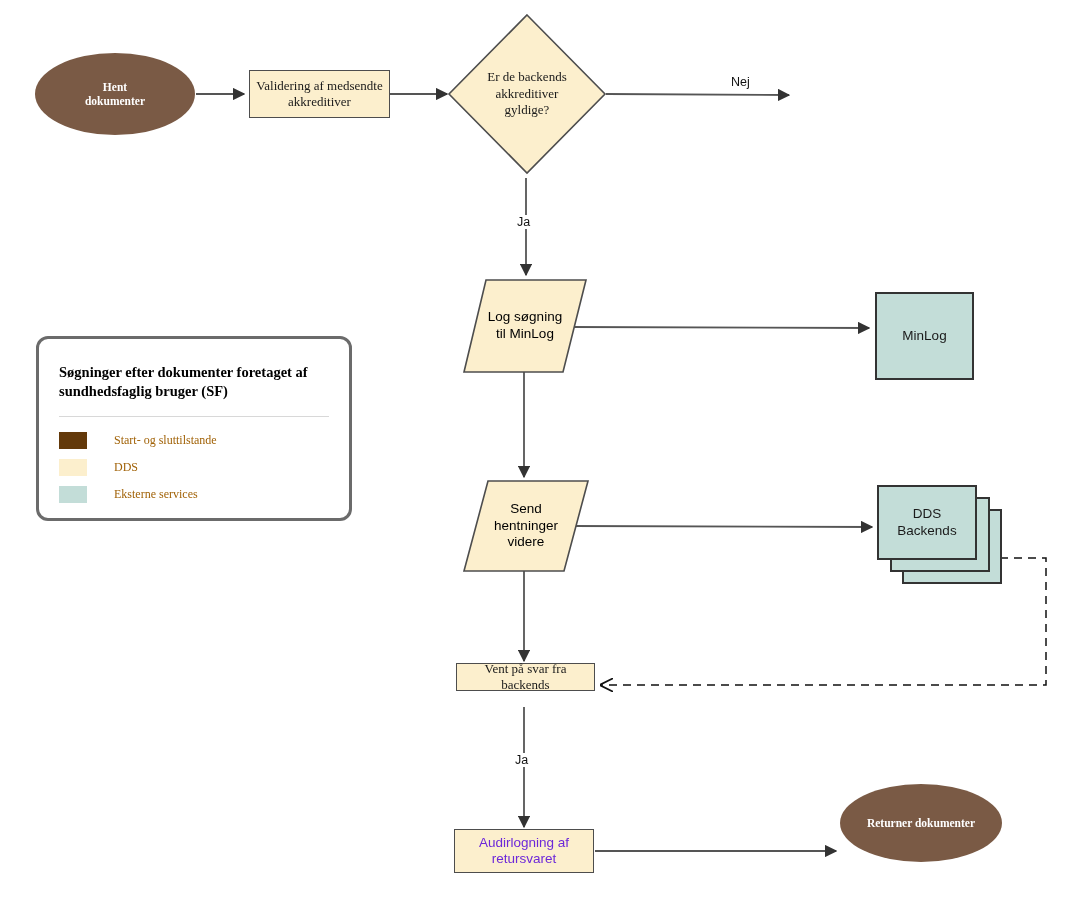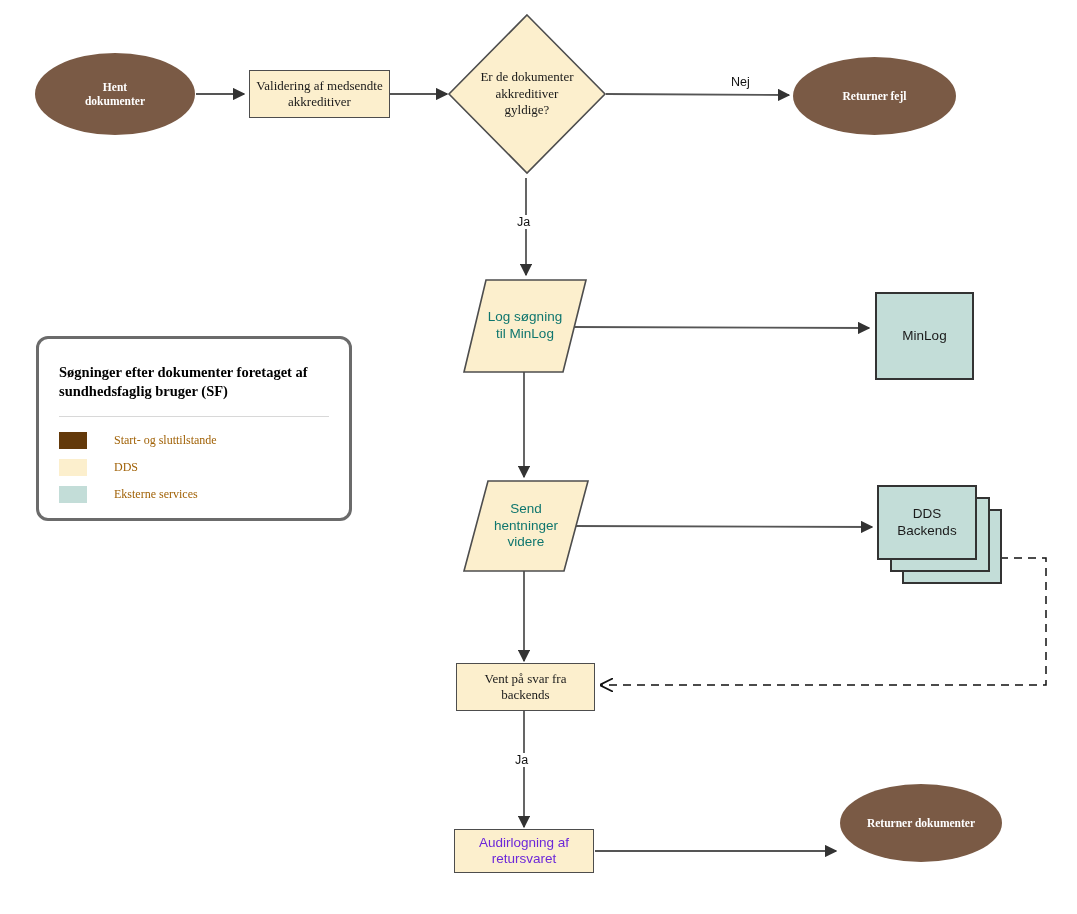--- a/index.html
+++ b/index.html
@@ -72,21 +72,21 @@
   .svc-ghost { }
 
   
   .para-wrap { position: absolute; }
   .para-text {
     position: absolute;
     left: 0; top: 0; right: 0; bottom: 0;
     display: flex; align-items: center; justify-content: center;
     font-family: "Liberation Sans", sans-serif;
     font-size: 13.5px;
-    color: #0f766e;
+    color: #000000;
     text-align: center;
     line-height: 1.25;
     white-space: pre-line;
   }
 
   
   .diamond-wrap { position: absolute; }
   .diamond-text {
     position: absolute;
     left: 0; top: 0; right: 0; bottom: 0;
@@ -196,28 +196,25 @@
 
   <div class="node rect rect-serif" style="left:249px; top:70px; width:141px; height:48px; background:#fcefcd;">
     <span class="node-label">Validering af medsendte
 akkreditiver</span>
   </div>
 
   <div class="diamond-wrap" style="left:448px; top:14px; width:158px; height:160px;">
     <svg width="158" height="160" style="position:absolute;left:0;top:0;overflow:visible;">
       <polygon points="79,1 157,80 79,159 1,80" fill="#fcefcd" stroke="#4d4d4d" stroke-width="1.6"></polygon>
     </svg>
-    <div class="diamond-text">Er de dokumenter
+    <div class="diamond-text">Er de backends
 akkreditiver
 gyldige?</div>
   </div>
 
-  <div class="node ellipse" style="left:793px; top:57px; width:163px; height:78px; background:#7a5a45;">
-    <span class="node-label">Returner fejl</span>
-  </div>
 
   <div class="para-wrap" style="left:462px; top:278px; width:126px; height:96px;">
     <svg width="126" height="96" style="position:absolute;left:0;top:0;overflow:visible;">
       <polygon points="24,2 124,2 101,94 2,94" fill="#fcefcd" stroke="#4d4d4d" stroke-width="1.6"></polygon>
     </svg>
     <div class="para-text">Log søgning
 til MinLog</div>
   </div>
 
   <div class="node svc" style="left:875px; top:292px; width:99px; height:88px; background:#c3ddd8;">
@@ -235,21 +232,21 @@
 
   <div style="position:absolute; left:877px; top:485px; width:126px; height:118px;">
     <div class="svc svc-ghost" style="position:absolute; left:25px; top:24px; width:100px; height:75px; background:#c3ddd8;"></div>
     <div class="svc svc-ghost" style="position:absolute; left:13px; top:12px; width:100px; height:75px; background:#c3ddd8;"></div>
     <div class="node svc" style="left:0px; top:0px; width:100px; height:75px; background:#c3ddd8;">
       <span class="node-label">DDS
 Backends</span>
     </div>
   </div>
 
-  <div class="node rect rect-serif" style="left:456px; top:663px; width:139px; height:48px; background:#fcefcd;">
+  <div class="node rect rect-serif" style="left:456px; top:663px; width:139px; height:28px; background:#fcefcd;">
     <span class="node-label">Vent på svar fra
 backends</span>
   </div>
 
   <div class="node rect rect-sans" style="left:454px; top:829px; width:140px; height:44px; background:#fcefcd;">
     <span class="node-label">Audirlogning af
 retursvaret</span>
   </div>
 
   <div class="node ellipse" style="left:840px; top:784px; width:162px; height:78px; background:#7a5a45;">

